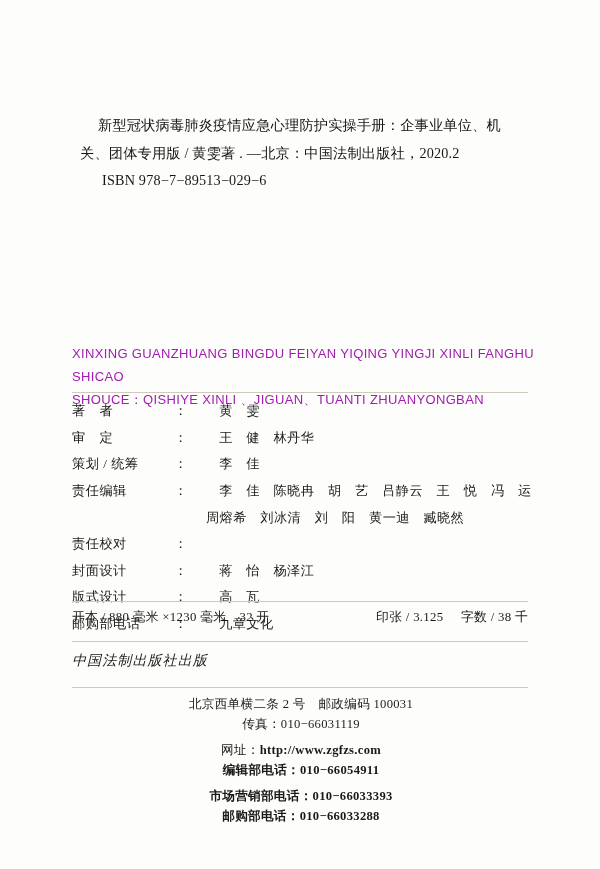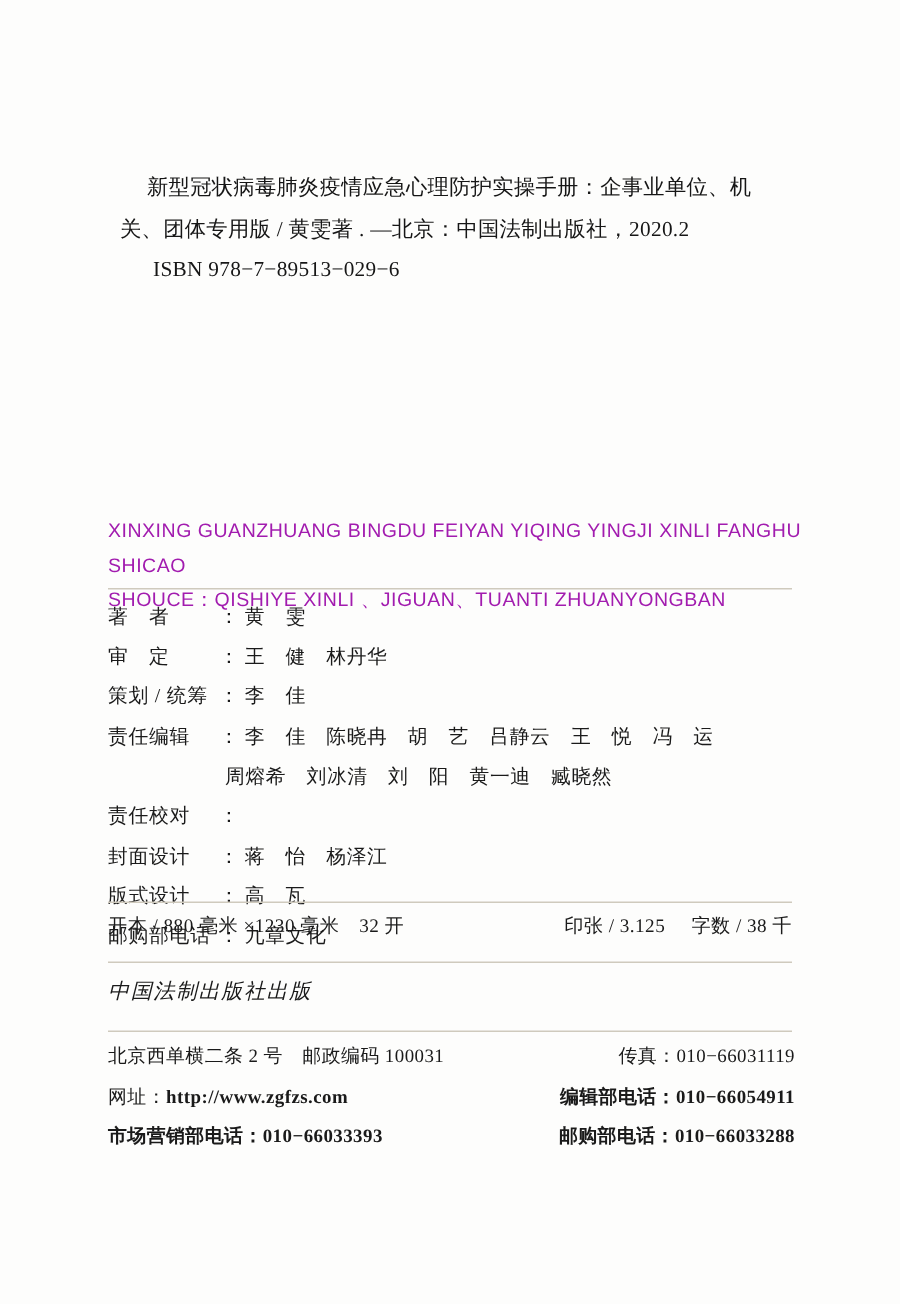--- a/index.html
+++ b/index.html
@@ -82,20 +82,21 @@
     width: 470px;
     font-size: 13.2px;
     line-height: 1.6;
     color: #1a1a1a;
   }
   .crow {
     display: flex;
     align-items: flex-start;
     margin-bottom: 5.5px;
     white-space: nowrap;
+    gap: 28px;
   }
   .clabel {
     width: 74px;
     flex: 0 0 74px;
     letter-spacing: 0.5px;
   }
   .csep {
     flex: 0 0 auto;
     padding-right: 4px;
   }
@@ -138,20 +139,21 @@
     width: 458px;
     font-size: 12.6px;
     line-height: 1.55;
   }
   .crow2 {
     display: flex;
     justify-content: space-between;
     align-items: center;
     margin-bottom: 7px;
     white-space: nowrap;
+    flex-direction: column;
   }
   .crow2 .left { letter-spacing: 0.3px; }
   .crow2 .right { letter-spacing: 0.3px; }
   .bold { font-weight: bold; }
 </style>
 </head>
 <body>
 
 <div class="page">
 

